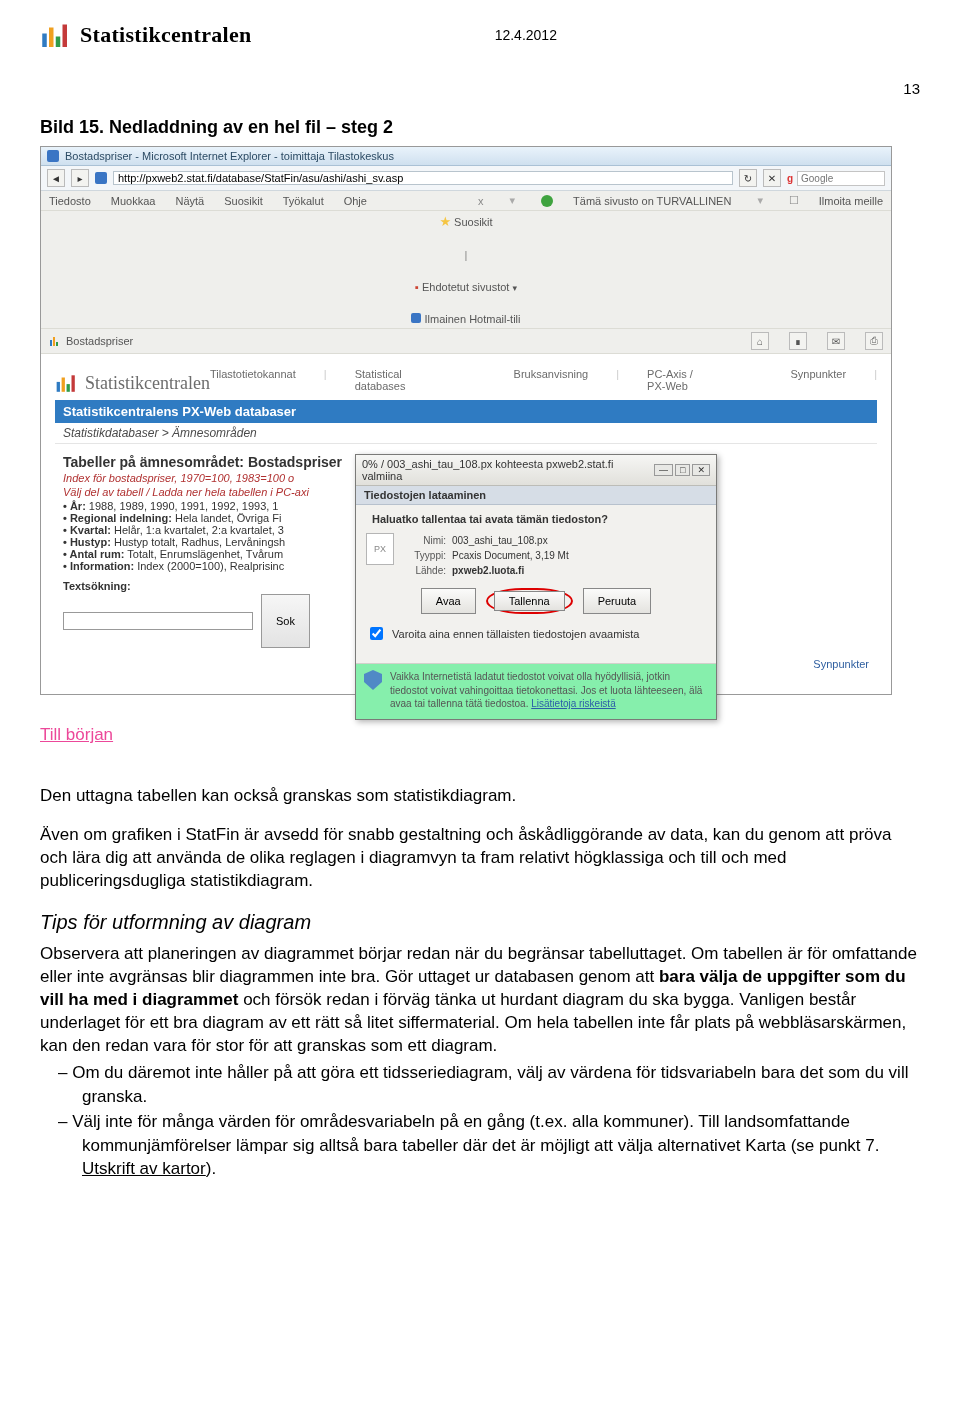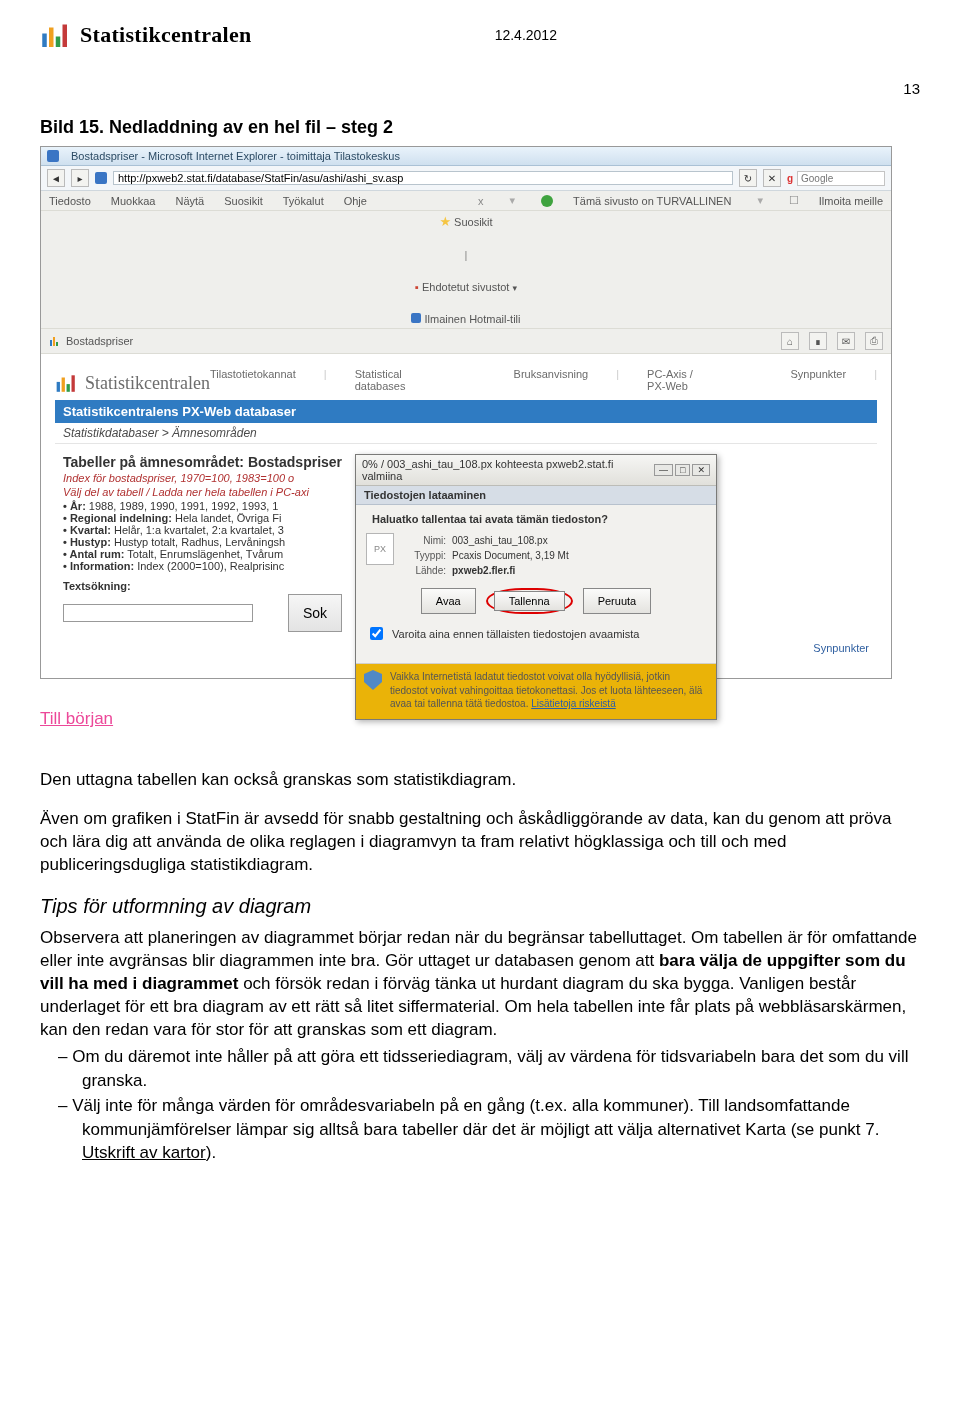--- a/index.html
+++ b/index.html
@@ -62,21 +62,21 @@
     margin-bottom: 30px;
   }
   .ss-title {
     background: linear-gradient(#e9f3fb, #cfe0ef);
     padding: 3px 6px;
     font-size: 11px;
     border-bottom: 1px solid #aac1d5;
     color: #2c4b64;
     display: flex;
     align-items: center;
-    gap: 12px;
+    gap: 6px;
   }
   .ss-addr {
     background: #f3f6f9;
     border-bottom: 1px solid #cfd7dd;
     padding: 3px 6px;
     display: flex;
     align-items: center;
     gap: 6px;
   }
   .ss-addr input {
@@ -89,21 +89,21 @@
   .ss-menu, .ss-fav, .ss-tabsrow {
     background: #efefec;
     border-bottom: 1px solid #dcdcd5;
     padding: 3px 8px;
     display: flex;
     gap: 20px;
     align-items: center;
     color: #555;
   }
   .ss-fav { gap: 20px; flex-direction: column; }
-  .ss-tabsrow { gap: 10px; }
+  .ss-tabsrow { }
   .ss-content {
     padding: 10px 14px 14px 14px;
     position: relative;
     background: #fff;
   }
   .ss-links-row {
     display: flex;
     justify-content: flex-end;
     gap: 28px;
     color: #6b6b6b;
@@ -174,26 +174,25 @@
     gap: 8px;
     align-items: center;
   }
   .ss-textsok input[type="text"] {
     width: 180px;
     font-size: 11px;
     padding: 2px 4px;
     border: 1px solid #999;
   }
   .ss-textsok button {
-    font-size: 14px;
-    padding: 10px 14px;
+    font-size: 11px;
+    padding: 20px 14px;
     border: 1px solid #999;
     background: linear-gradient(#f6f6f6, #e3e3e3);
     cursor: pointer;
-    margin-left: 27px;
   }
   .ss-footer-links {
     text-align: center;
     color: #666;
     font-size: 11px;
     padding: 10px 0 0 0;
   }
   .ss-footer-links .right {
     float: right;
     color: #2f5fa0;
@@ -276,21 +275,21 @@
   .dlg-check {
     display: flex;
     align-items: center;
     gap: 6px;
     margin: 4px 0 12px 0;
   }
   .dlg-warn {
     display: flex;
     gap: 8px;
     align-items: flex-start;
-    background: #eab308;
+    background: #86efac;
     border-top: 1px solid #d2d0cb;
     padding: 6px 8px 8px 8px;
     font-size: 10px;
     color: #555;
     line-height: 1.35;
   }
   .shield-icon {
     width: 18px;
     height: 20px;
     flex-shrink: 0;
@@ -525,21 +524,21 @@
             </span>
           </div>
           <div class="dlg-sub">Tiedostojen lataaminen</div>
           <div class="dlg-body">
             <div class="dlg-q">Haluatko tallentaa tai avata tämän tiedoston?</div>
             <div class="dlg-info">
               <div class="dlg-icon">PX</div>
               <div class="dlg-kv">
                 <div><span class="k">Nimi:</span><span>003_ashi_tau_108.px</span></div>
                 <div><span class="k">Tyyppi:</span><span>Pcaxis Document, 3,19 Mt</span></div>
-                <div><span class="k">Lähde:</span><b>pxweb2.fler.fi</b></div>
+                <div><span class="k">Lähde:</span><b>pxweb2.luota.fi</b></div>
               </div>
             </div>
             <div class="dlg-btns">
               <button>Avaa</button>
               <span class="red-circle">
                 <button>Tallenna</button>
               </span>
               <button>Peruuta</button>
             </div>
             <div class="dlg-check">

